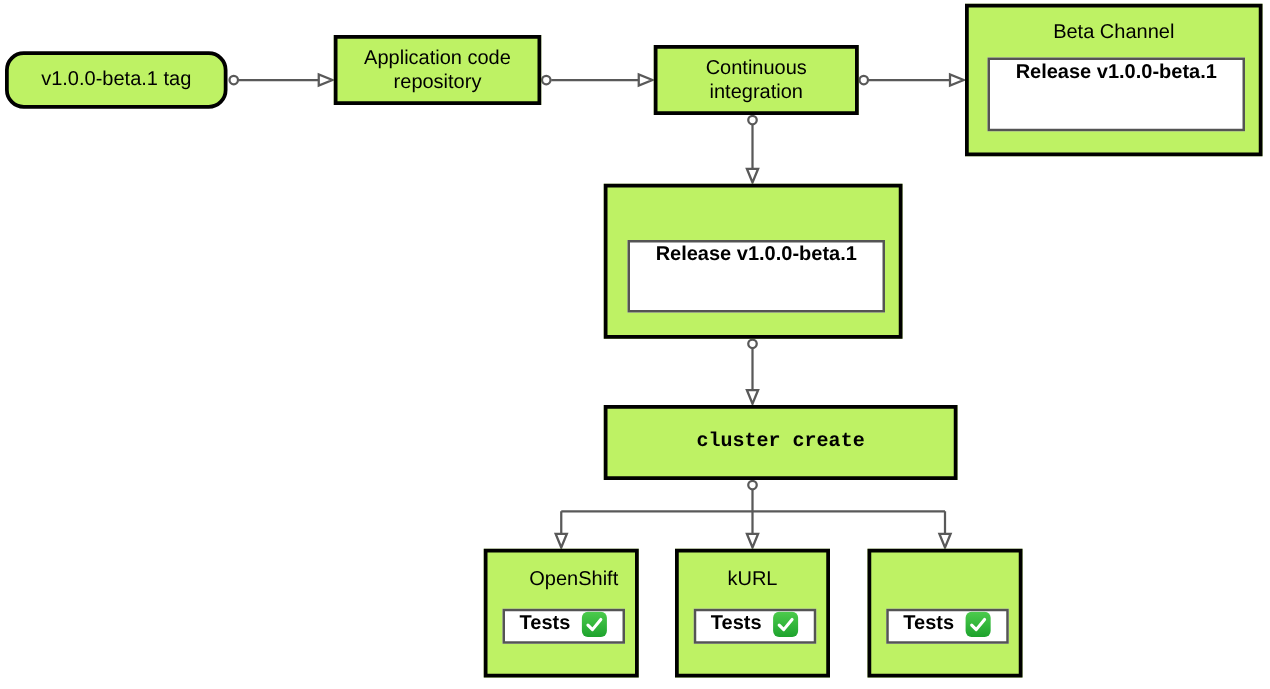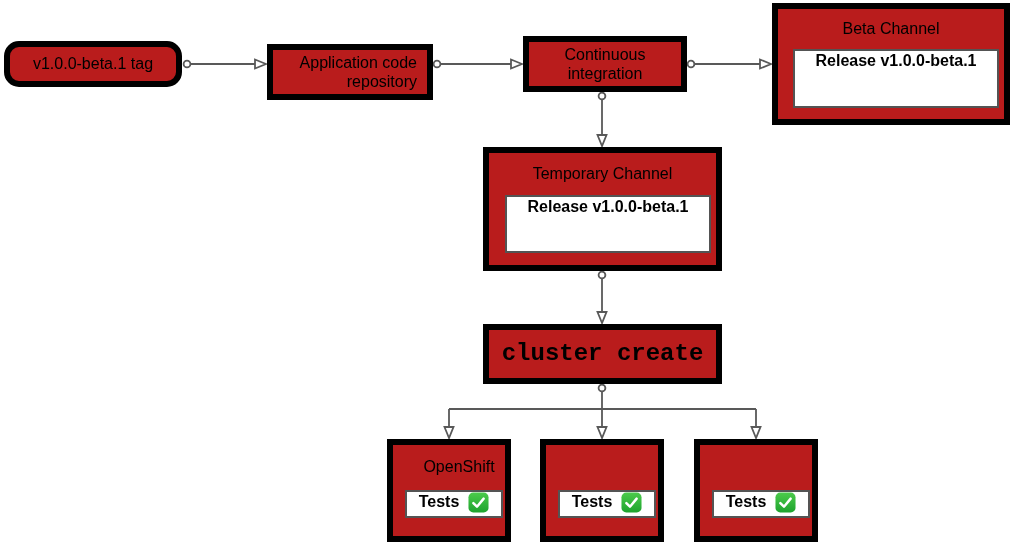--- a/index.html
+++ b/index.html
@@ -14,22 +14,22 @@
     overflow: hidden;
   }
   .connector-layer {
     position: absolute;
     left: 0; top: 0;
     pointer-events: none;
   }
   .node {
     position: absolute;
     box-sizing: border-box;
-    background: #b91c1c;
-    border: 6px solid #000000;
+    background: #bef264;
+    border: 3px solid #000000;
     display: flex;
     align-items: center;
     justify-content: center;
     text-align: center;
     line-height: 1.2;
   }
   .node.container-node {
     display: block;
   }
   .container-title {
@@ -44,36 +44,36 @@
     background: #ffffff;
     border: 2px solid #545454;
     display: flex;
     align-items: flex-start;
     justify-content: center;
     text-align: center;
     font-weight: bold;
   }
   
   .n-tag   { left: 4px;   top: 41px;  width: 178px; height: 46px; border-radius: 15px; }
-  .n-repo  { left: 267px; top: 44px;  width: 166px; height: 56px; padding: 0 10px; text-align: right; }
+  .n-repo  { left: 267px; top: 28px;  width: 166px; height: 56px; padding: 0 10px; }
   .n-ci    { left: 523px; top: 36px;  width: 164px; height: 56px; padding: 0 14px; }
   
   .n-beta  { left: 772px; top: 3px;   width: 238px; height: 122px; }
   .n-beta .container-title { height: 40px; }
   .n-beta .inner-node { left: 15px; top: 40px; width: 206px; height: 59px; }
   
   .n-temp  { left: 483px; top: 147px; width: 239px; height: 124px; }
   .n-temp .container-title { height: 42px; }
   .n-temp .inner-node { left: 16px; top: 42px; width: 206px; height: 58px; }
   
   .n-cluster {
-    left: 483px; top: 324px; width: 239px; height: 60px;
+    left: 483px; top: 324px; width: 283px; height: 60px;
     font-family: "Liberation Mono", "DejaVu Sans Mono", monospace;
     font-weight: bold;
-    font-size: 24px;
+    font-size: 16px;
     letter-spacing: 0px;
   }
   
   .cluster-box { width: 124px; height: 103px; top: 439px; }
   .n-openshift { left: 387px; padding-left: 20px; }
   .n-kurl      { left: 540px; }
   .n-eks       { left: 694px; }
   .cluster-box .container-title { height: 44px; }
   .cluster-box .inner-node {
     left: 12px; top: 45px; width: 98px; height: 28px;
@@ -148,21 +148,20 @@
   </div>
 
   <div class="node container-node n-beta">
     <div class="container-title">Beta Channel</div>
     <div class="inner-node">
       <span>Release v1.0.0-beta.1</span>
     </div>
   </div>
 
   <div class="node container-node n-temp">
-    <div class="container-title">Temporary Channel</div>
     <div class="inner-node">
       <span>Release v1.0.0-beta.1</span>
     </div>
   </div>
 
   <div class="node n-cluster">
     <span>cluster create</span>
   </div>
 
   <div class="node container-node cluster-box n-openshift">
@@ -172,20 +171,21 @@
       <span class="check-icon">
         <svg width="21" height="21" viewBox="0 0 22 22">
           <rect x="0.5" y="0.5" width="21" height="21" rx="5" fill="url(#checkGrad)"></rect>
           <path d="M5.6 11.6 L9.4 15.4 L16.4 6.9" stroke="#ffffff" stroke-width="2.6" fill="none" stroke-linecap="round" stroke-linejoin="round"></path>
         </svg>
       </span>
     </div>
   </div>
 
   <div class="node container-node cluster-box n-kurl">
+    <div class="container-title">kURL</div>
     <div class="inner-node">
       <span>Tests</span>
       <span class="check-icon">
         <svg width="21" height="21" viewBox="0 0 22 22">
           <rect x="0.5" y="0.5" width="21" height="21" rx="5" fill="url(#checkGrad)"></rect>
           <path d="M5.6 11.6 L9.4 15.4 L16.4 6.9" stroke="#ffffff" stroke-width="2.6" fill="none" stroke-linecap="round" stroke-linejoin="round"></path>
         </svg>
       </span>
     </div>
   </div>

